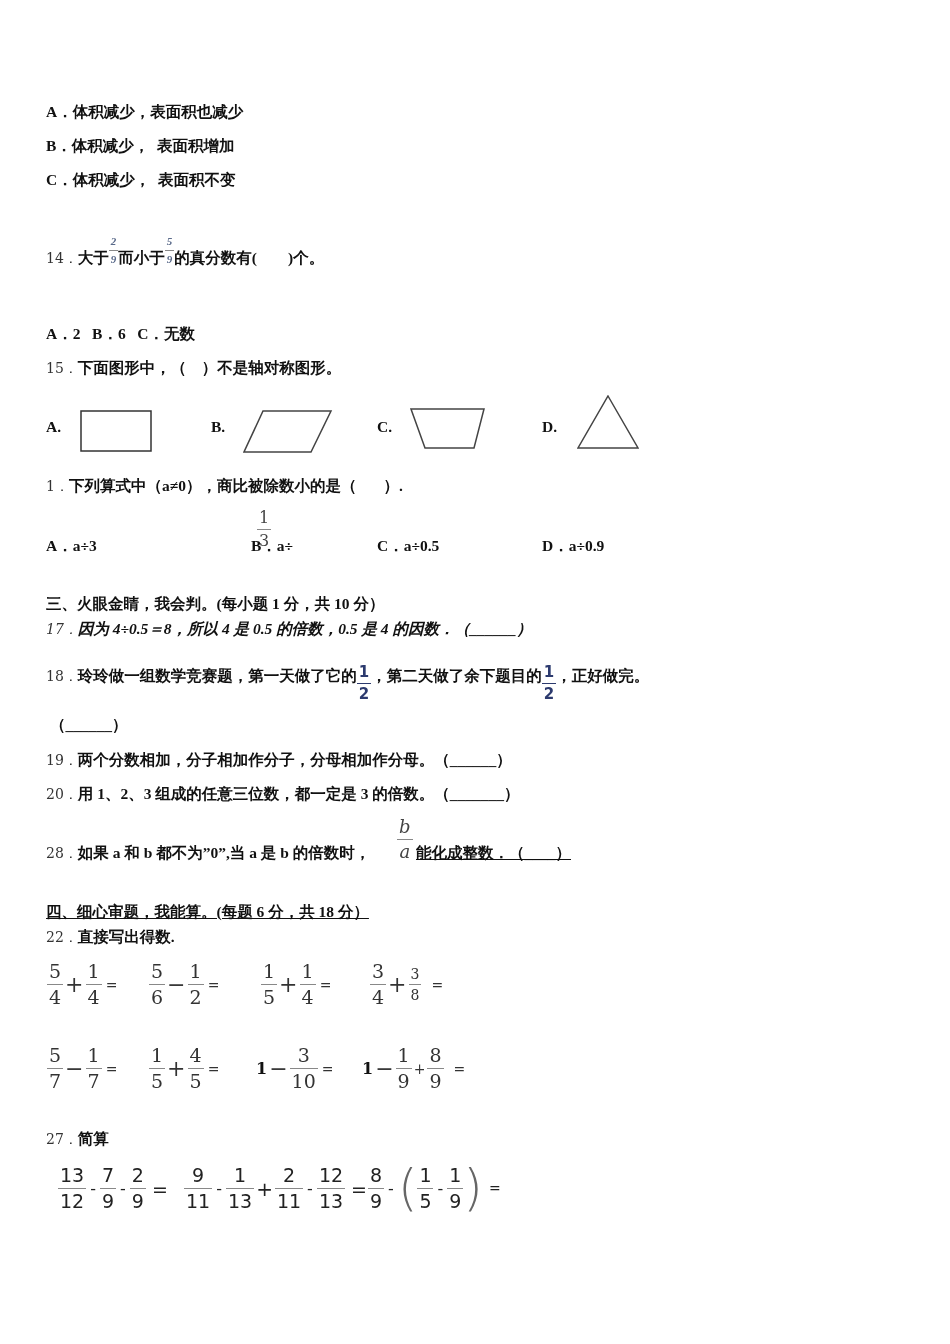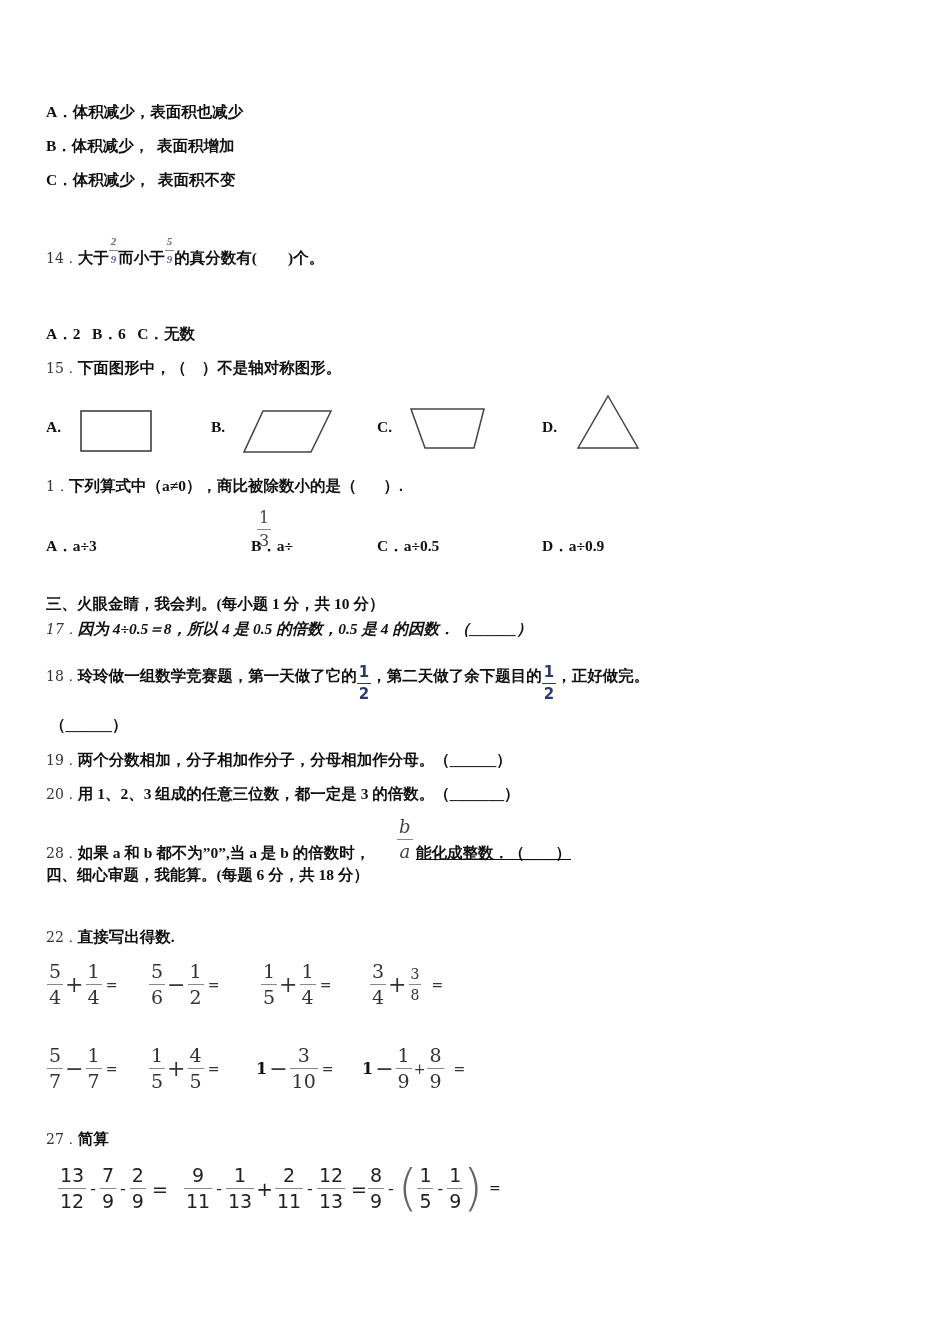--- a/index.html
+++ b/index.html
@@ -121,21 +121,21 @@
 </div>
 <div class="abs gray" style="left:397px; top:818px; font-size:18px; font-style:italic;">
   <span class="frac">
       <span class="n">b</span>
       <span class="bar"></span>
       <span class="d">a</span>
     </span>
 </div>
 <div class="abs txt" style="left:416px; top:843px;text-decoration:underline;">能化成整数．（____）</div>
 
-<div class="abs hdr" style="left:46px; top:865px;">四、细心审题，我能算。(每题 6 分，共 18 分）</div>
+<div class="abs hdr" style="left:46px; top:902px;text-decoration:underline;">四、细心审题，我能算。(每题 6 分，共 18 分）</div>
 <div class="abs txt" style="left:46px; top:927px;">
   <span class="num">22．</span><span>直接写出得数.</span>
 </div>
 
 <div class="abs calc" style="left:47px; top:962px;">
   <span class="frac">
       <span class="n">5</span>
       <span class="bar"></span>
       <span class="d">4</span>
     </span><span class="op">+</span><span class="frac">

